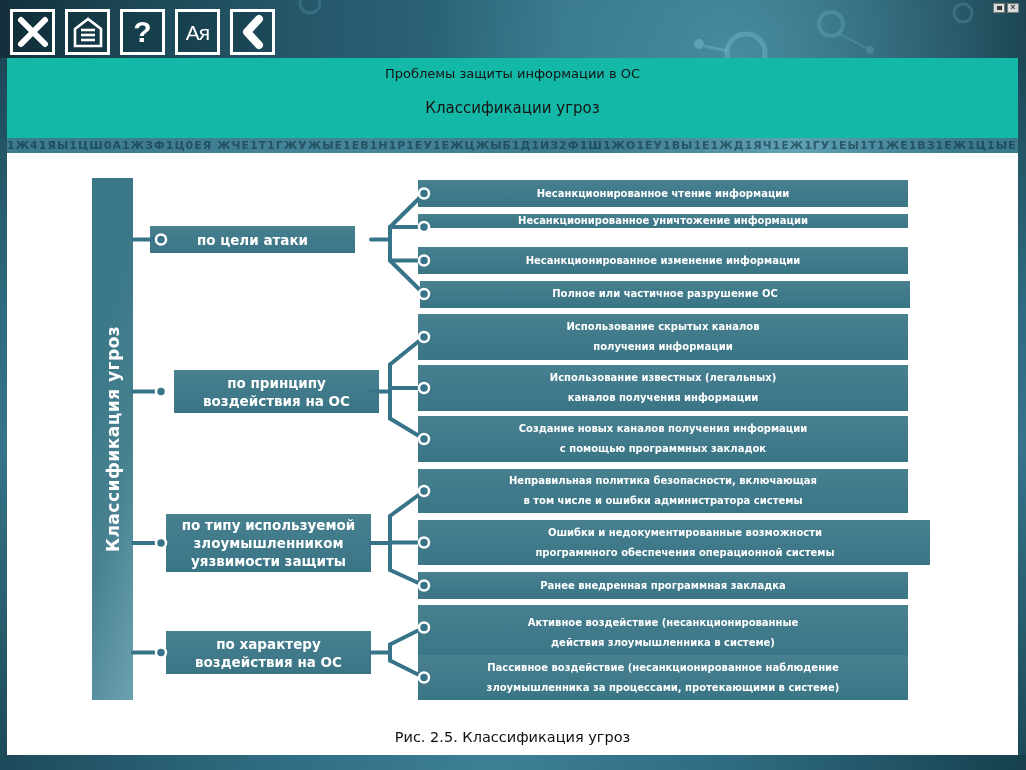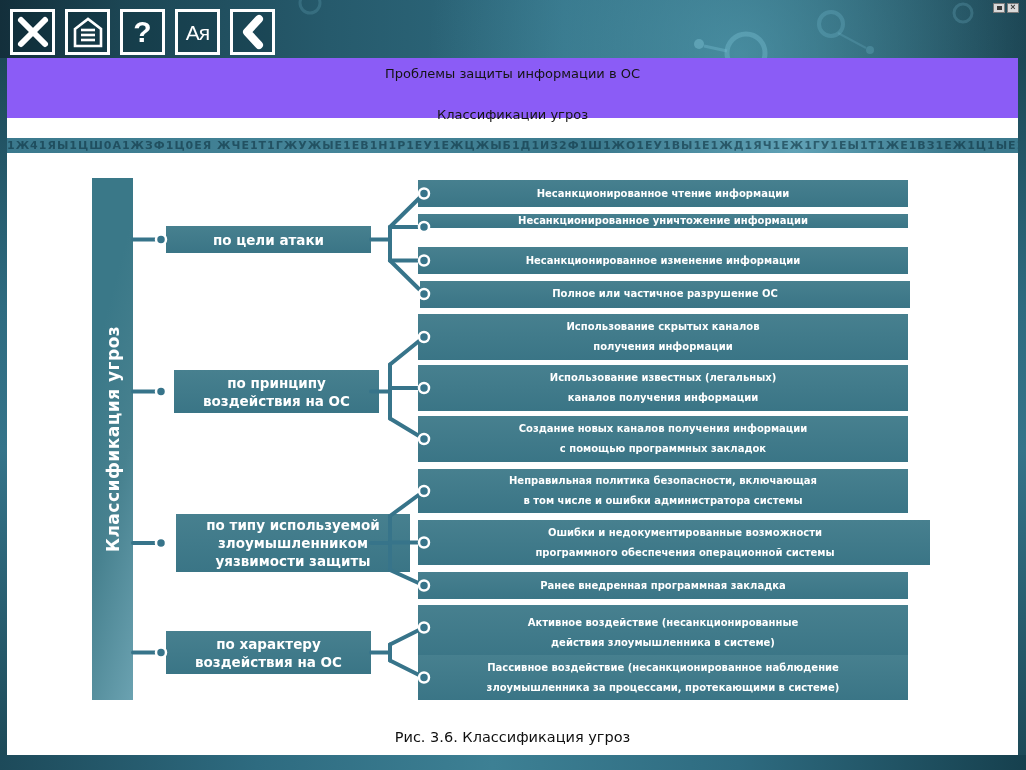--- a/index.html
+++ b/index.html
@@ -21,24 +21,24 @@
   .glyph-az{font-size:21px;line-height:1;letter-spacing:-1px;}
 
   
   #winctrl{position:absolute;top:3px;right:7px;display:flex;gap:2px;z-index:3;}
   .wc-btn{width:12px;height:10px;background:#d9d9d9;border:1px solid #7a7a7a;box-sizing:border-box;
     display:flex;align-items:center;justify-content:center;padding:0;cursor:pointer;}
   .wc-box{width:5px;height:4px;background:#3a3a3a;}
   .wc-x{font-size:9px;line-height:1;color:#3a3a3a;font-weight:bold;margin-top:-1px;}
 
   
-  #header{position:absolute;left:7px;top:58px;width:1011px;height:60px;background:#8b5cf6;
+  #header{position:absolute;left:7px;top:58px;width:1011px;height:80px;background:#14b8a6;
     text-align:center;color:#141414;z-index:2;}
   #header .sub{font-size:13px;padding-top:8px;}
-  #header .ttl{font-size:13px;margin-top:26px;}
+  #header .ttl{font-size:15px;margin-top:18px;}
 
   
   #strip{position:absolute;left:7px;top:138px;width:1011px;height:15px;overflow:hidden;z-index:2;
     background:linear-gradient(90deg,#3b798d 0%,#458599 35%,#3b798d 58%,#60a2b6 78%,#3b798d 94%);
     font-size:11px;font-weight:bold;line-height:15px;white-space:nowrap;
     color:rgba(14,52,66,.62);letter-spacing:1px;}
 
   
   .vborder{position:absolute;top:58px;height:712px;z-index:5;
     background:linear-gradient(180deg,#1c4856,#2e6b80 35%,#35748a 55%,#1c4856 100%);}
@@ -119,30 +119,30 @@
   <div id="header">
     <div class="sub">Проблемы защиты информации в ОС</div>
     <div class="ttl">Классификации угроз</div>
   </div>
 
   <div id="strip">1Ж41ЯЫ1ЦШ0А1ЖЗФ1Ц0ЕЯ ЖЧЕ1Т1ГЖУЖЫЕ1ЕВ1Н1Р1ЕУ1ЕЖЦЖЫБ1Д1ИЗ2Ф1Ш1ЖО1ЕУ1ВЫ1Е1ЖД1ЯЧ1ЕЖ1ГУ1ЕЫ1Т1ЖЕ1ВЗ1ЕЖ1Ц1ЫЕ1УЖ1Е1ДВ1ЕЖЫ1Г1ЕЧ1ЖУ1ЕЗ1ЕЖ1ЫВ1Е1ТУ1ЖЕ1Д1ЦЗ</div>
 
   <div class="node" id="root-box" style="left:92px;top:178px;width:41px;height:522px;">Классификация угроз</div>
 
   <div id="diagram-nodes">
-      <div class="node branch-box" style="left: 166px; top: 226px; width: 205px; height: 27px;">по цели атаки</div>
+      <div class="node branch-box" style="left: 150px; top: 226px; width: 205px; height: 27px;">по цели атаки</div>
       <div class="node leaf-box" style="left: 418px; top: 180px; width: 490px; height: 27px;">Несанкционированное чтение информации</div>
       <div class="node leaf-box" style="left: 418px; top: 213.5px; width: 490px; height: 14px;">Несанкционированное уничтожение информации</div>
       <div class="node leaf-box" style="left: 418px; top: 247px; width: 490px; height: 27px;">Несанкционированное изменение информации</div>
       <div class="node leaf-box" style="left: 420px; top: 280.5px; width: 490px; height: 27px;">Полное или частичное разрушение ОС</div>
       <div class="node branch-box" style="left: 166px; top: 370px; width: 205px; height: 43px; margin-left: 8px;">по принципу<br>воздействия на ОС</div>
       <div class="node leaf-box" style="left: 418px; top: 314px; width: 490px; height: 46px;">Использование скрытых каналов<br>получения информации</div>
       <div class="node leaf-box" style="left: 418px; top: 365px; width: 490px; height: 46px;">Использование известных (легальных)<br>каналов получения информации</div>
       <div class="node leaf-box" style="left: 418px; top: 416px; width: 490px; height: 46px;">Создание новых каналов получения информации<br>с помощью программных закладок</div>
-      <div class="node branch-box" style="left: 166px; top: 514px; width: 234px; height: 58px; margin-left: 10px;">по типу используемой<br>злоумышленником<br>уязвимости защиты</div>
+      <div class="node branch-box" style="left: 166px; top: 514px; width: 205px; height: 58px;">по типу используемой<br>злоумышленником<br>уязвимости защиты</div>
       <div class="node leaf-box" style="left: 418px; top: 469px; width: 490px; height: 44px;">Неправильная политика безопасности, включающая<br>в том числе и ошибки администратора системы</div>
       <div class="node leaf-box" style="left: 418px; top: 520px; width: 490px; height: 45px; padding-left: 22px;">Ошибки и недокументированные возможности<br>программного обеспечения операционной системы</div>
       <div class="node leaf-box" style="left: 418px; top: 572px; width: 490px; height: 27px;">Ранее внедренная программная закладка</div>
       <div class="node branch-box" style="left: 166px; top: 631px; width: 205px; height: 43px;">по характеру<br>воздействия на ОС</div>
       <div class="node leaf-box" style="left: 418px; top: 605px; width: 490px; height: 55px;">Активное воздействие (несанкционированные<br>действия злоумышленника в системе)</div>
       <div class="node leaf-box" style="left: 418px; top: 655px; width: 490px; height: 45px;">Пассивное воздействие (несанкционированное наблюдение<br>злоумышленника за процессами, протекающими в системе)</div>
     </div>
 
   <svg id="connector-svg" width="1026" height="770" viewBox="0 0 1026 770">
       <line x1="133" y1="239.5" x2="158" y2="239.5" stroke="#37748a" stroke-width="4" stroke-linecap="round"></line>
@@ -180,18 +180,18 @@
       <line x1="133" y1="652.5" x2="158" y2="652.5" stroke="#37748a" stroke-width="4" stroke-linecap="round"></line>
       <line x1="371" y1="652.5" x2="390" y2="652.5" stroke="#37748a" stroke-width="4" stroke-linecap="round"></line>
       <line x1="390" y1="644.5" x2="390" y2="660.5" stroke="#37748a" stroke-width="4" stroke-linecap="round"></line>
       <line x1="390" y1="644.5" x2="424" y2="627.5" stroke="#37748a" stroke-width="4" stroke-linecap="round"></line>
       <line x1="390" y1="660.5" x2="424" y2="677.5" stroke="#37748a" stroke-width="4" stroke-linecap="round"></line>
       <circle cx="161" cy="652.5" r="5" fill="#37748a" stroke="#fff" stroke-width="2.5"></circle>
       <circle cx="424" cy="627.5" r="5" fill="#37748a" stroke="#fff" stroke-width="2.5"></circle>
       <circle cx="424" cy="677.5" r="5" fill="#37748a" stroke="#fff" stroke-width="2.5"></circle>
     </svg>
 
-  <div id="caption">Рис. 3.6. Классификация угроз</div>
+  <div id="caption">Рис. 2.5. Классификация угроз</div>
 
   <div class="vborder" id="border-left"></div>
   <div class="vborder" id="border-right"></div>
   <div id="bottombar"></div>
 </div>
 
 </body></html>

